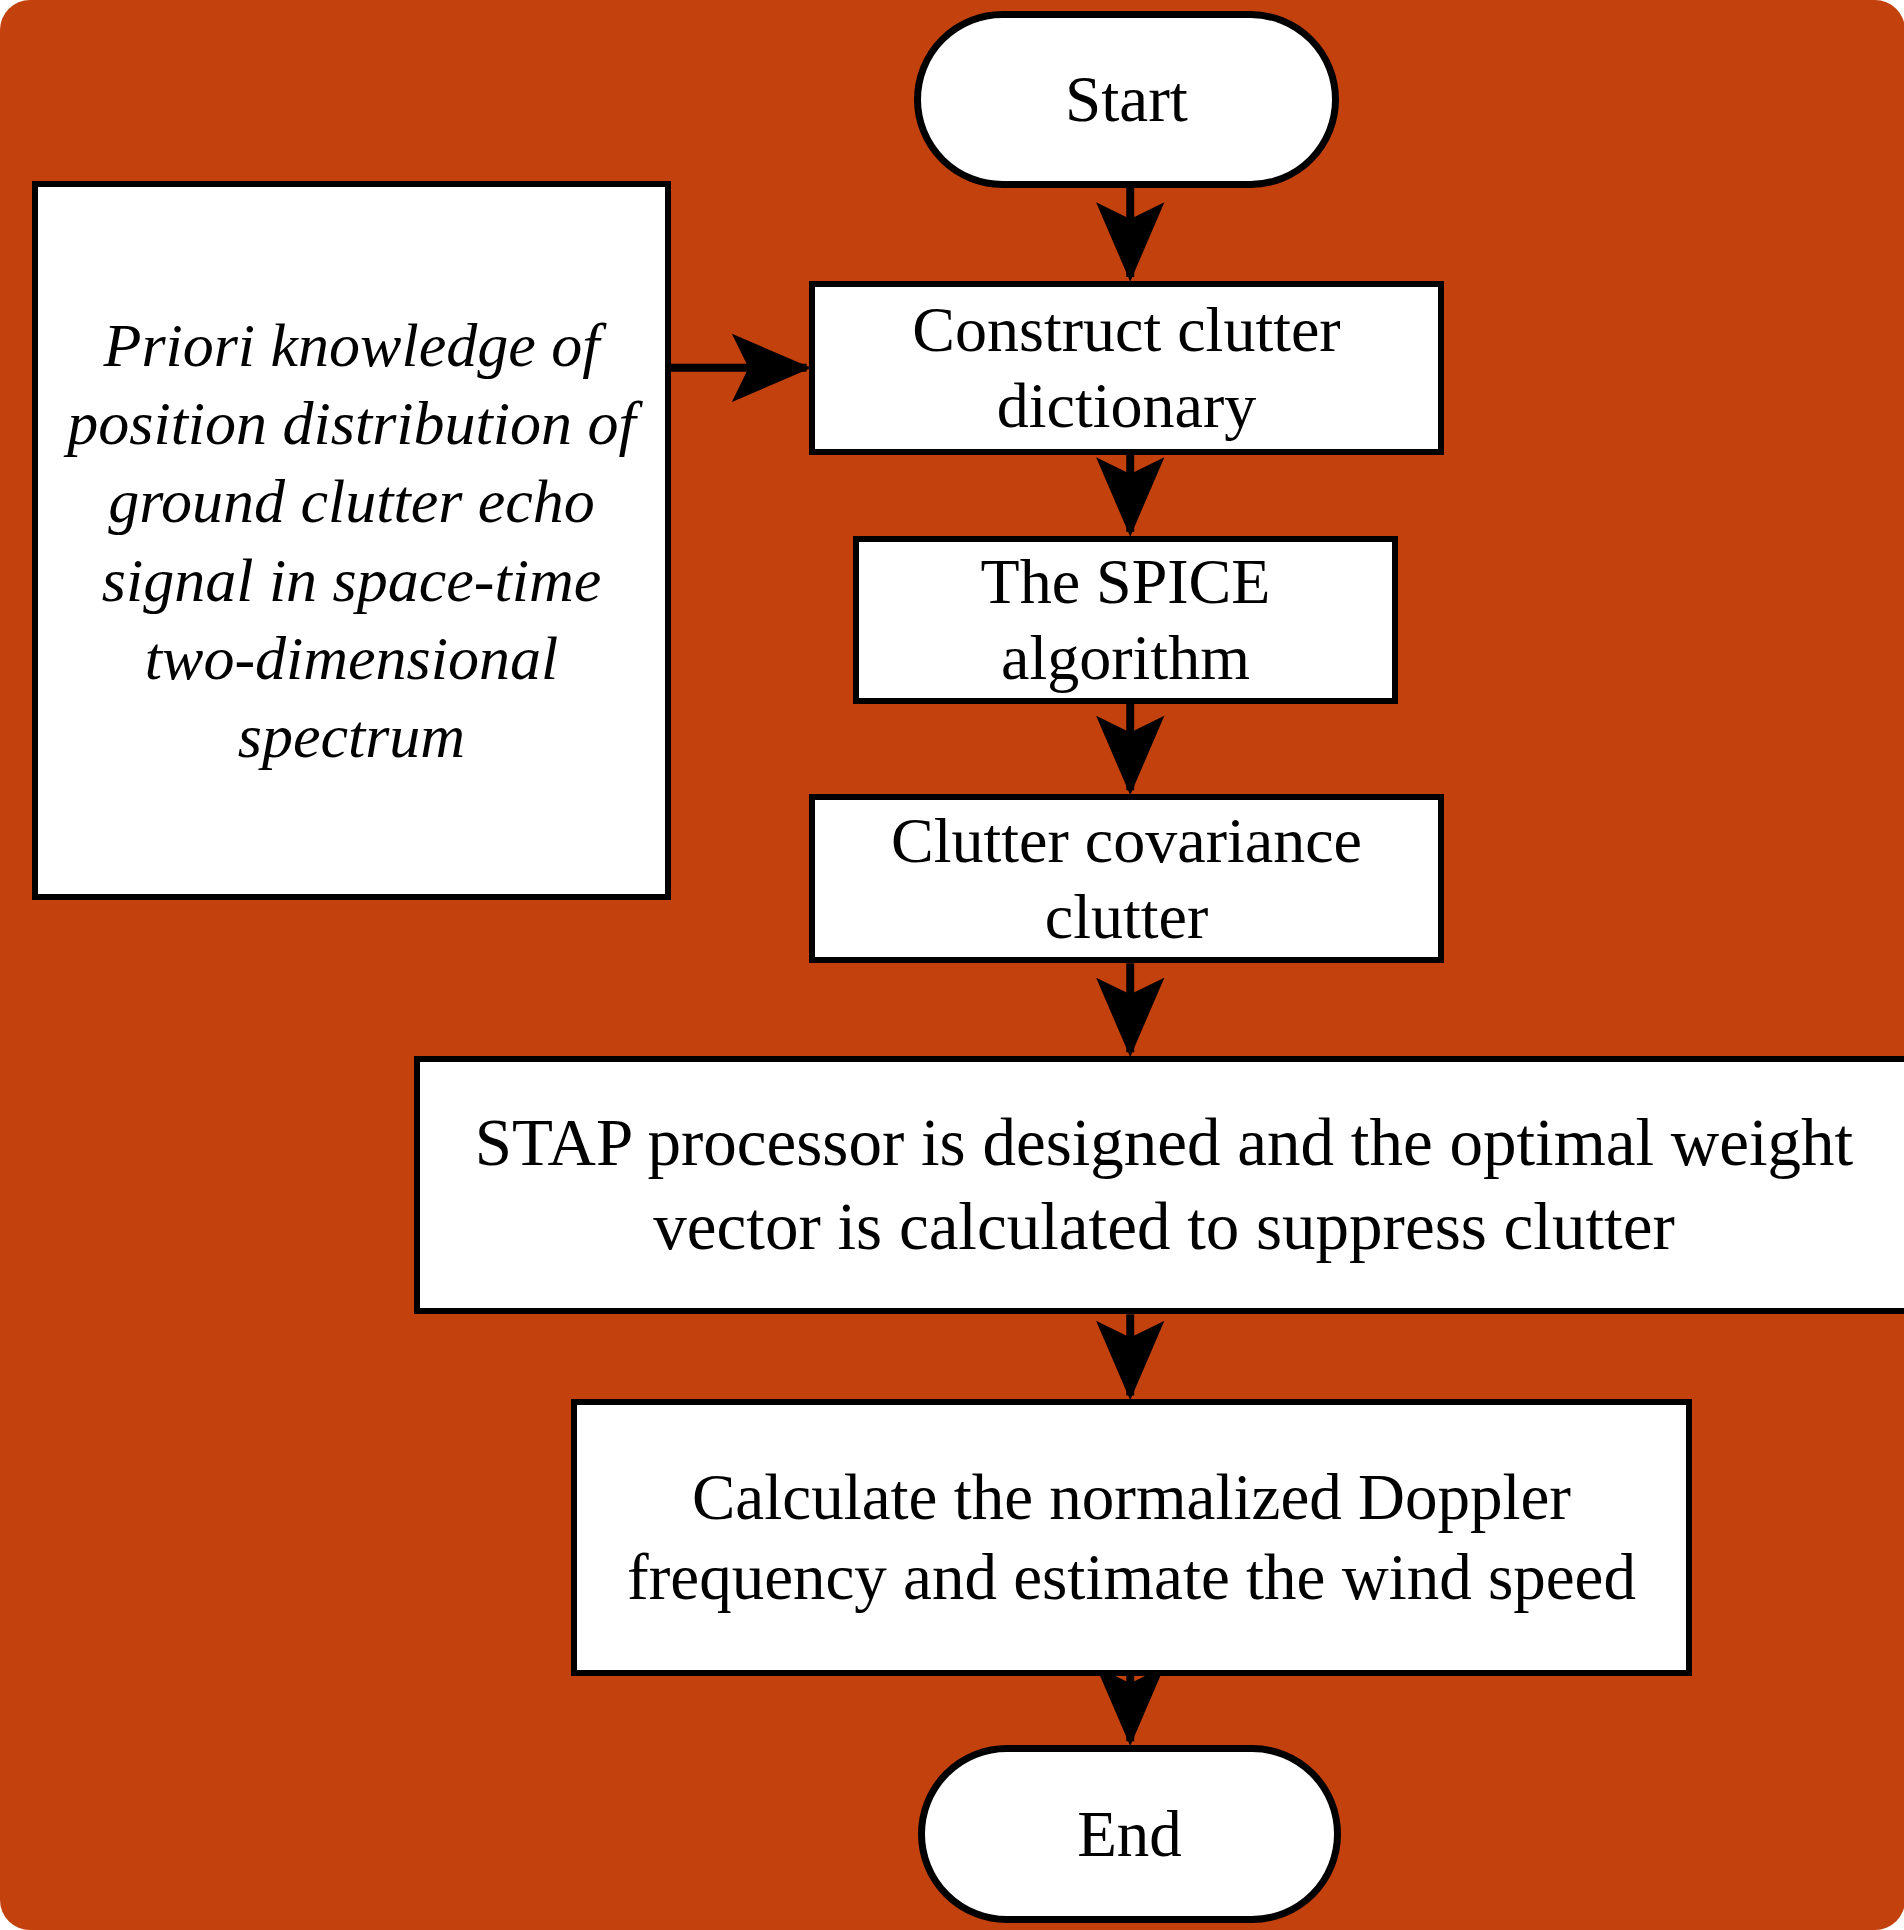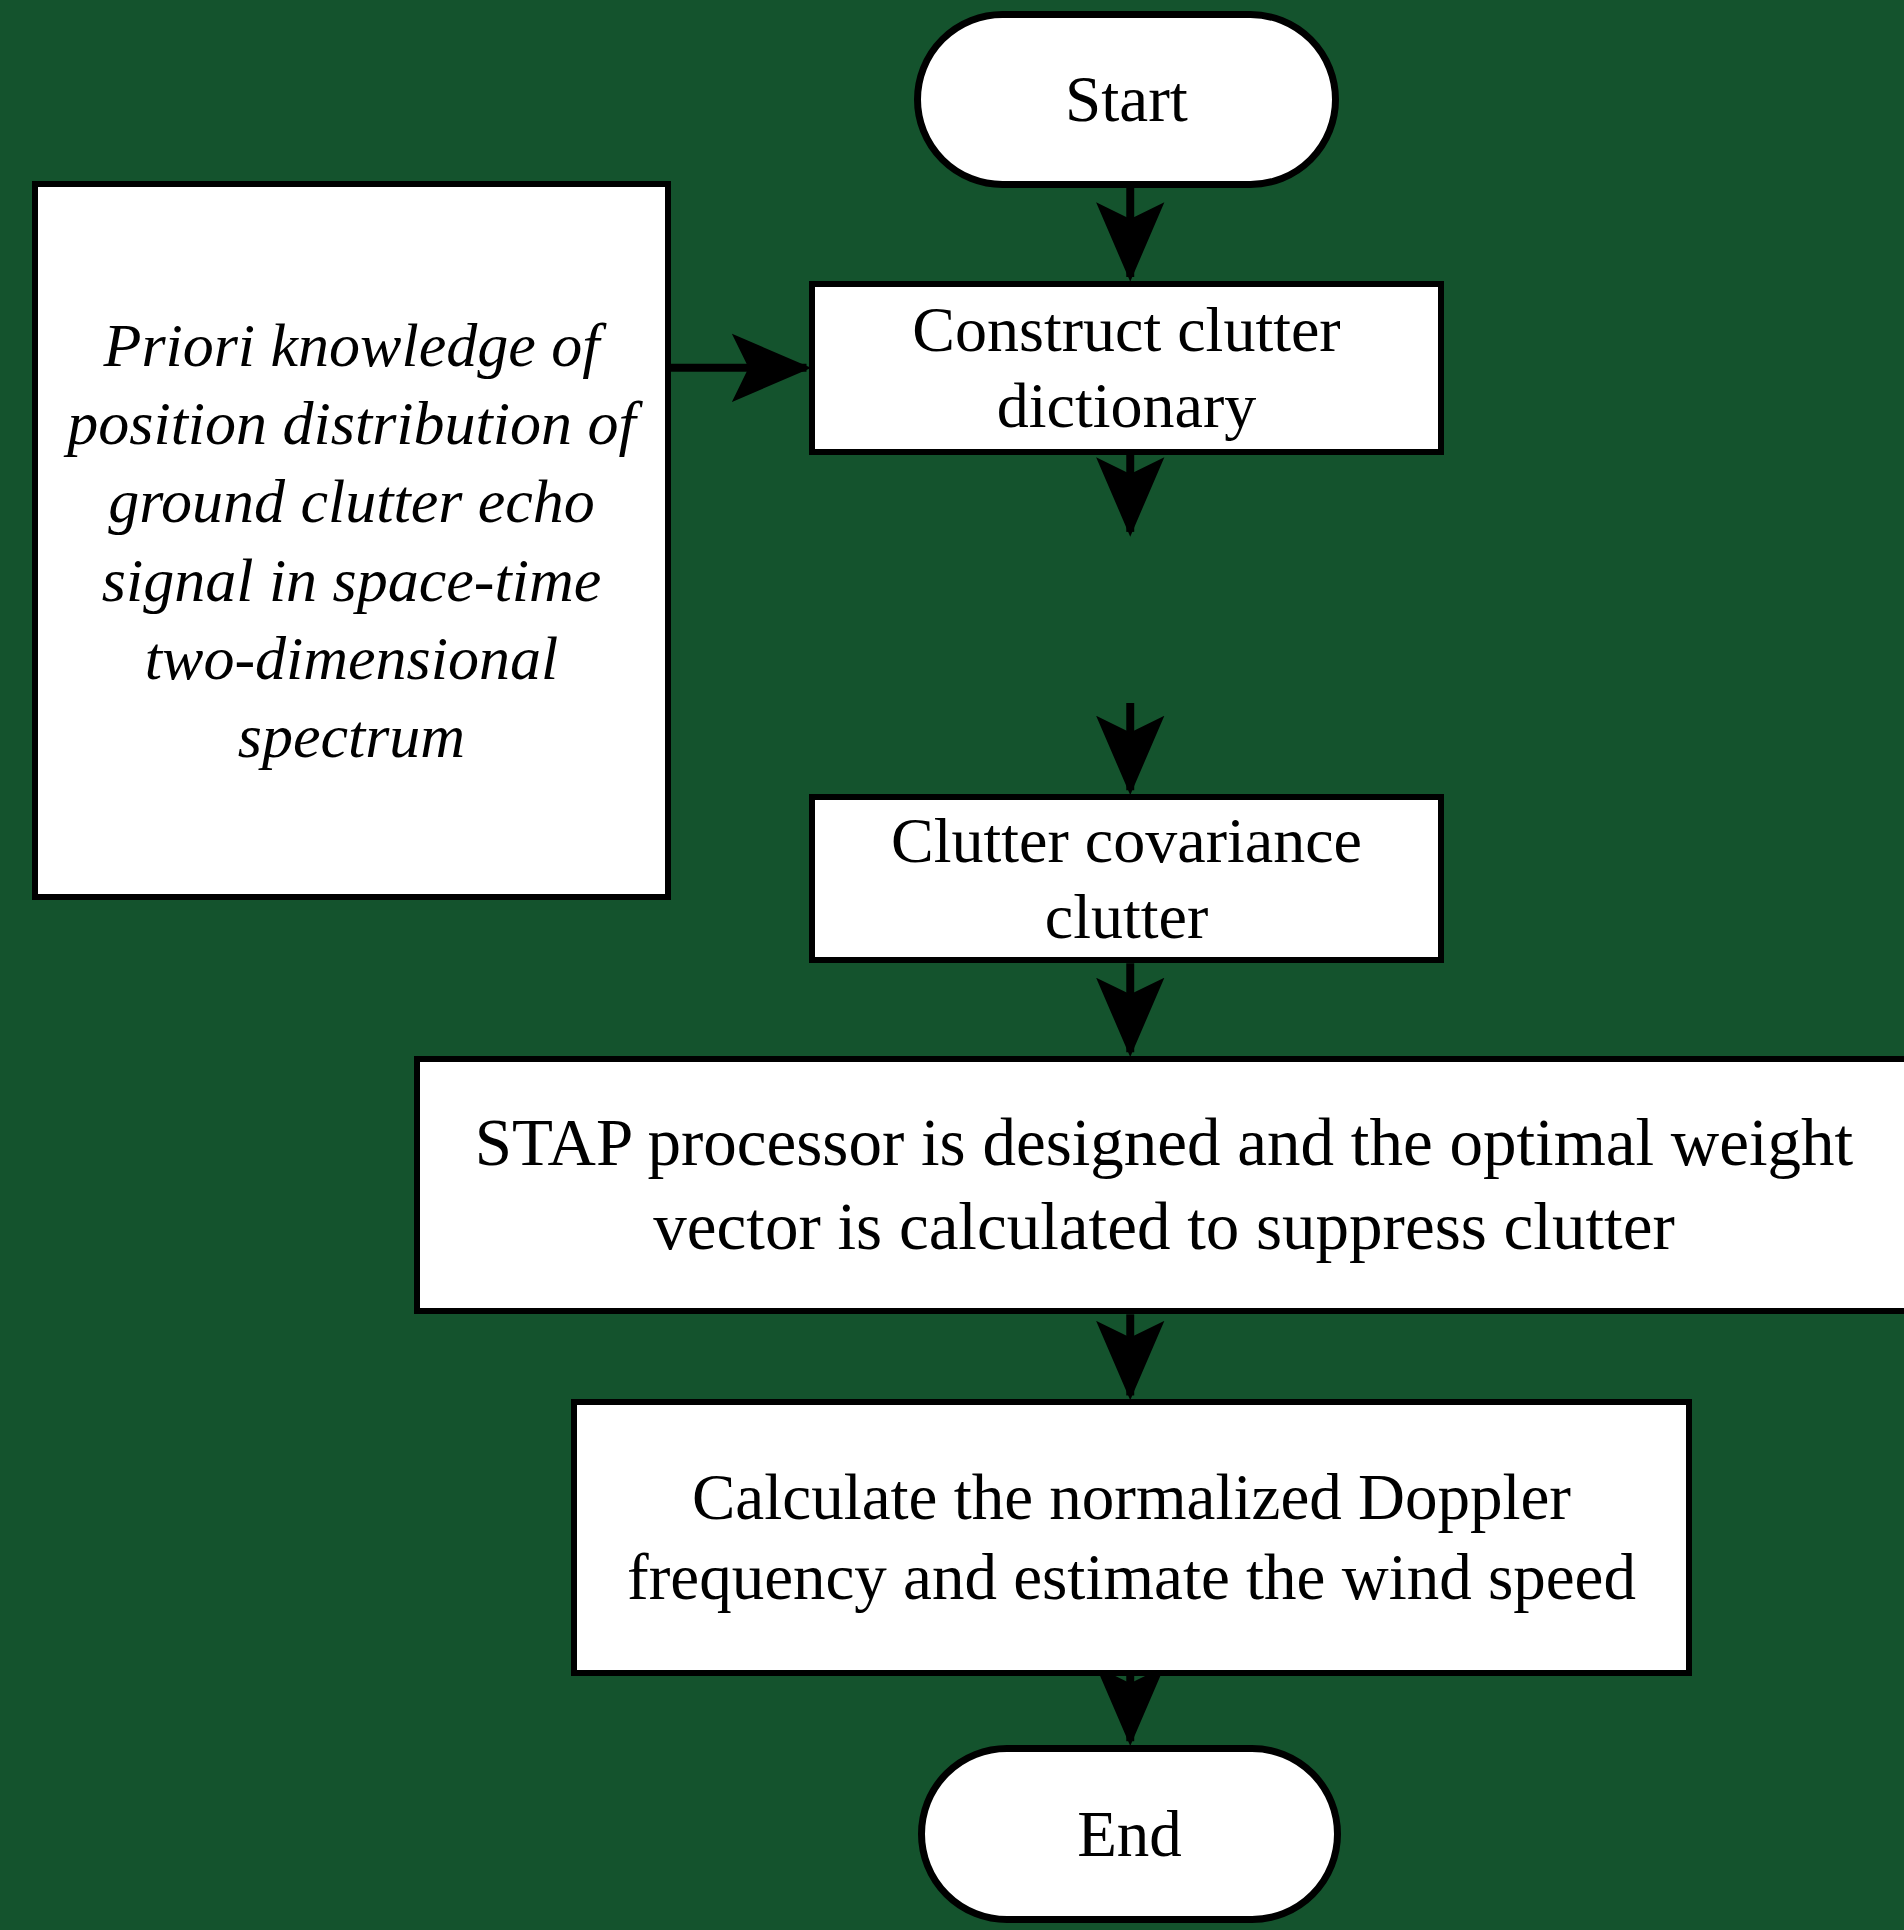--- a/index.html
+++ b/index.html
@@ -4,23 +4,24 @@
 <style>
   html, body {
     margin: 0;
     padding: 0;
     background: #ffffff;
   }
   #flowchart-root {
     position: relative;
     width: 1905px;
     height: 1930px;
-    background: #14532d;
+    background: #c2410c;
     overflow: hidden;
     font-family: "Liberation Serif", "DejaVu Serif", serif;
+    border-radius: 30px;
   }
   svg.edges {
     position: absolute;
     left: 0;
     top: 0;
     width: 1905px;
     height: 1930px;
     pointer-events: none;
   }
   .node {
@@ -91,20 +92,23 @@
   </div>
 
   <div class="node" id="node-priori">
     <span class="label">Priori knowledge of position distribution of ground clutter echo signal in space-time two-dimensional spectrum</span>
   </div>
 
   <div class="node" id="node-construct">
     <span class="label">Construct clutter dictionary</span>
   </div>
 
+  <div class="node" id="node-spice">
+    <span class="label">The SPICE algorithm</span>
+  </div>
 
   <div class="node" id="node-covariance">
     <span class="label">Clutter covariance clutter</span>
   </div>
 
   <div class="node" id="node-stap">
     <span class="label">STAP processor is designed and the optimal weight vector is calculated to suppress clutter</span>
   </div>
 
   <div class="node" id="node-doppler">

